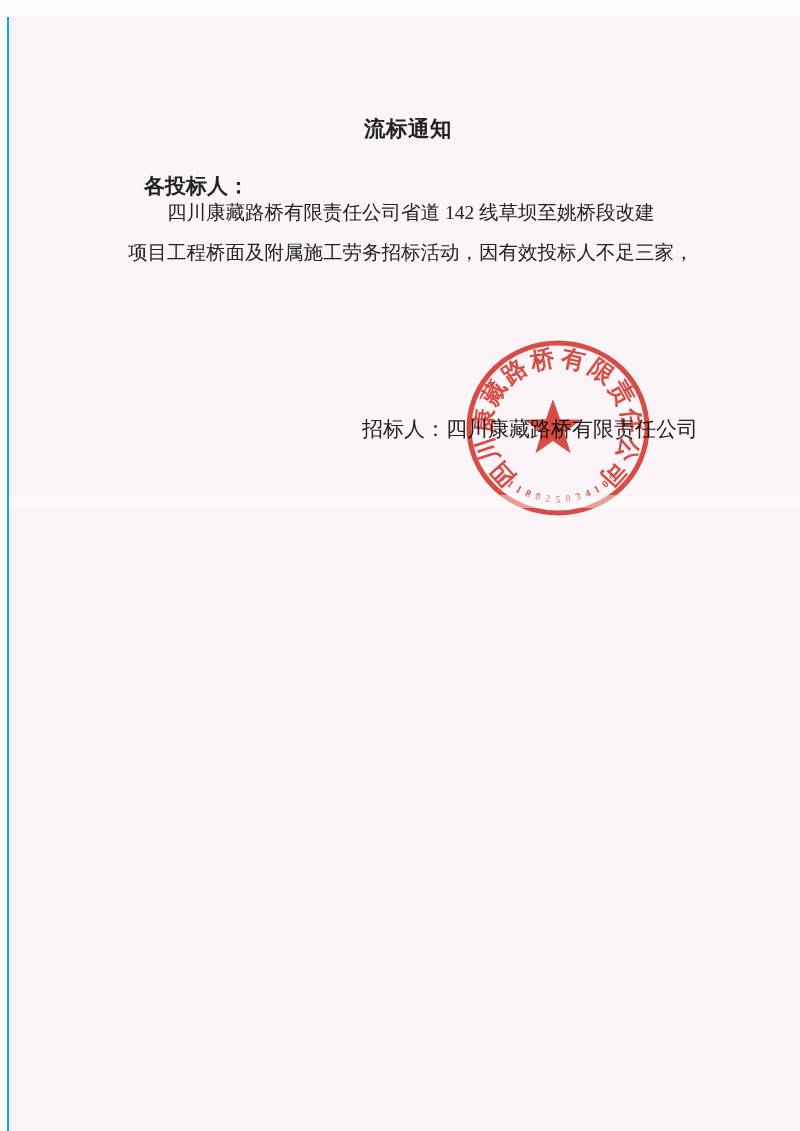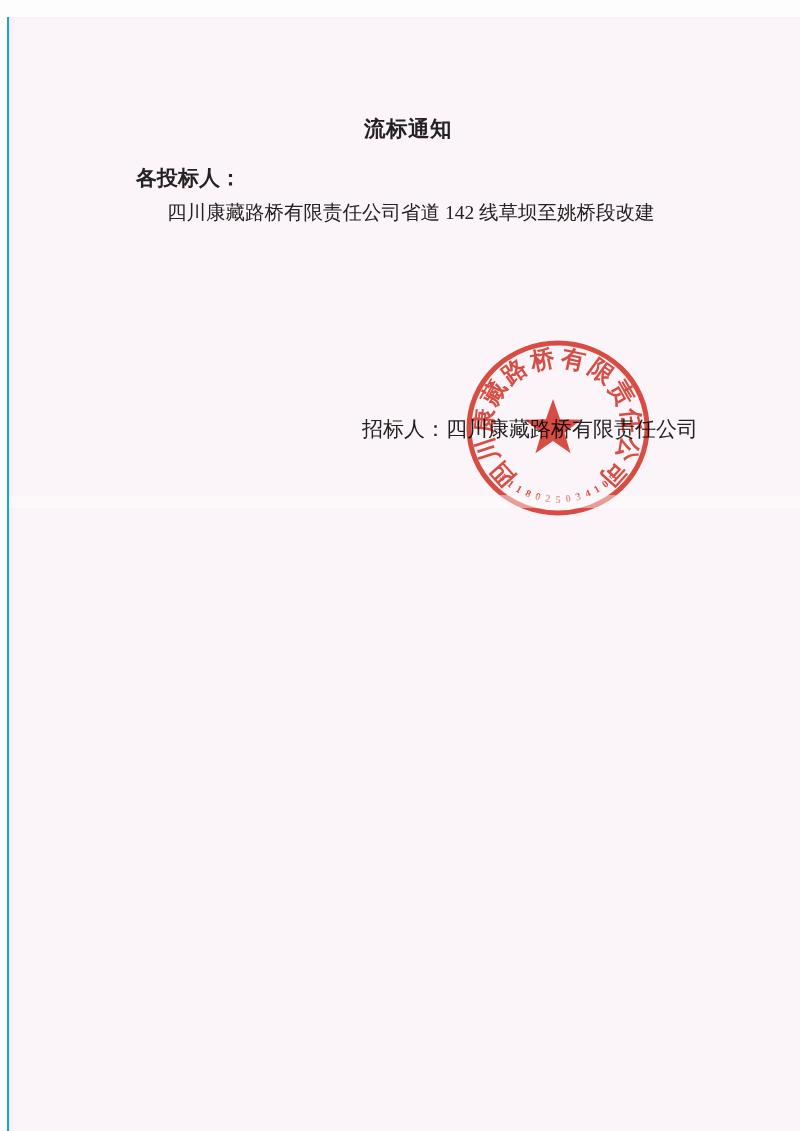--- a/index.html
+++ b/index.html
@@ -14,21 +14,21 @@
     border-left:2px solid #0ea5e9;
     box-shadow:inset 3px 0 6px rgba(0,0,0,0.03);
   }
   .doc-title{
     position:absolute;left:119px;top:99px;width:560px;
     margin:0;text-align:center;
     font-size:21.5px;line-height:26px;font-weight:bold;
     color:var(--ink-color,#222);letter-spacing:0.5px;
   }
   .salutation{
-    position:absolute;left:119px;top:141px;margin:8px;
+    position:absolute;left:119px;top:141px;margin:16px;
     font-size:21px;line-height:25px;font-weight:600;
     color:var(--ink-color,#222);
   }
   .body-text{
     position:absolute;left:119px;top:176px;width:590px;margin:0;
     font-size:19.5px;line-height:40px;color:var(--ink-color,#222);
   }
   .body-line{white-space:nowrap;}
   .body-line.indented{text-indent:39px;}
   .sig-line{
@@ -59,20 +59,21 @@
 <body>
 
 <div class="paper">
 
   <h1 class="doc-title">流标通知</h1>
 
   <p class="salutation">各投标人：</p>
 
   <div class="body-text">
     <div class="body-line indented">四川康藏路桥有限责任公司省道 142 线草坝至姚桥段改建</div>
+    <div class="body-line">项目工程桥面及附属施工劳务招标活动，因有效投标人不足三家，</div>
   </div>
 
   <p class="sig-line">招标人：四川康藏路桥有限责任公司</p>
 
 
   <svg id="seal-svg" viewBox="0 0 200 200" aria-hidden="true">
       <ellipse cx="100" cy="100" rx="89" ry="85" fill="none" stroke="#d5382c" stroke-width="5"></ellipse>
       <path d="M95.0 71.0L102.1 91.3L123.5 91.7L106.4 104.7L112.6 125.3L95.0 113.0L77.4 125.3L83.6 104.7L66.5 91.7L87.9 91.3Z" fill="#d5382c"></path>
       <text transform="translate(45.0 146.8) rotate(-132.0)" text-anchor="middle" dy="0.34em" font-size="24" font-weight="bold" fill="#d5382c">四</text>
       <text transform="translate(29.6 121.6) rotate(-108.0)" text-anchor="middle" dy="0.34em" font-size="24" font-weight="bold" fill="#d5382c">川</text>

